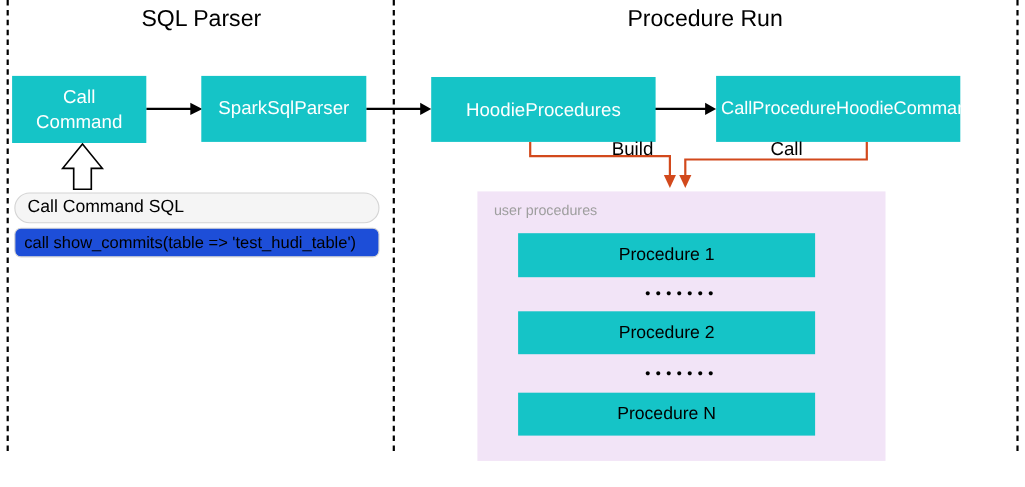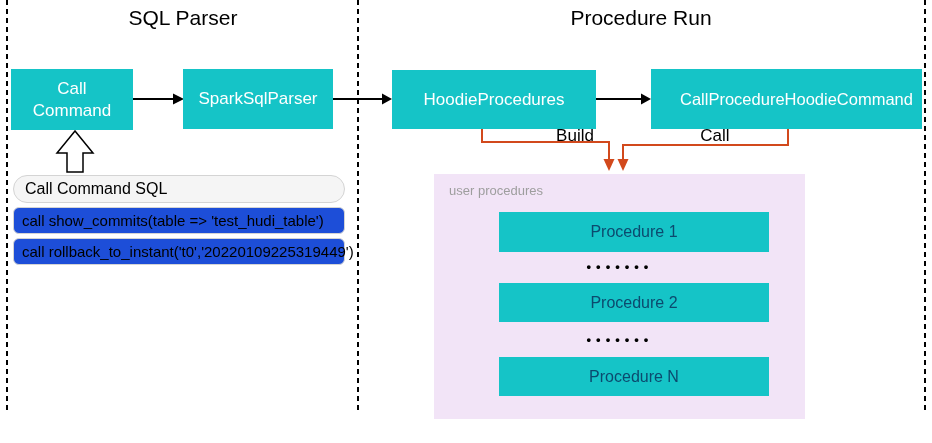--- a/index.html
+++ b/index.html
@@ -38,21 +38,21 @@
     display: flex;
     align-items: center;
     justify-content: center;
     text-align: center;
     font-size: 17px;
     line-height: 1.25;
   }
   .node-call-command   { left: 11px;  top: 69px; width: 122px; height: 61px; padding: 0 14px; }
   .node-spark          { left: 183px; top: 69px; width: 150px; height: 60px; }
   .node-hoodie         { left: 392px; top: 70px; width: 204px; height: 59px; }
-  .node-cphc           { left: 651px; top: 69px; width: 271px; height: 60px; font-size: 16.5px; padding-left: 20px; }
+  .node-cphc           { left: 651px; top: 69px; width: 222px; height: 60px; font-size: 16.5px; padding-left: 20px; }
 
   .edge-label {
     position: absolute;
     width: 70px;
     text-align: center;
     font-size: 17px;
     color: var(--ink);
   }
   .label-build { left: 540px; top: 126px; }
   .label-call  { left: 680px; top: 126px; }
@@ -91,24 +91,24 @@
     background: var(--purple);
   }
   .user-proc-label {
     position: absolute;
     left: 15px; top: 9px;
     font-size: 13px;
     color: var(--gray_label);
   }
   .proc-box {
     position: absolute;
-    left: 65px;
+    left: 37px;
     width: 270px; height: 40px;
     background: var(--teal);
-    color: #0c4a6e;
+    color: #000000;
     display: flex; align-items: center; justify-content: center;
     font-size: 16px;
   }
   .proc-1 { top: 38px; }
   .proc-2 { top: 109px; height: 39px; }
   .proc-n { top: 183px; height: 39px; }
   .dots-row {
     position: absolute;
     left: 51px;
     width: 270px;
@@ -170,21 +170,20 @@
   <div class="teal-box node-spark">SparkSqlParser</div>
   <div class="teal-box node-hoodie">HoodieProcedures</div>
   <div class="teal-box node-cphc">CallProcedureHoodieCommand</div>
 
   <div class="edge-label label-build">Build</div>
   <div class="edge-label label-call">Call</div>
 
   <div class="sql-card">
     <div class="sql-card-header">Call Command SQL</div>
     <div class="sql-row">call show_commits(table =&gt; 'test_hudi_table')</div>
-    <div class="sql-row">call rollback_to_instant('t0','20220109225319449')</div>
   </div>
 
   <div class="user-proc-panel">
     <div class="user-proc-label">user procedures</div>
     <div class="proc-box proc-1">Procedure 1</div>
     <div class="dots-row dots-1">•••••••</div>
     <div class="proc-box proc-2">Procedure 2</div>
     <div class="dots-row dots-2">•••••••</div>
     <div class="proc-box proc-n">Procedure N</div>
   </div>

